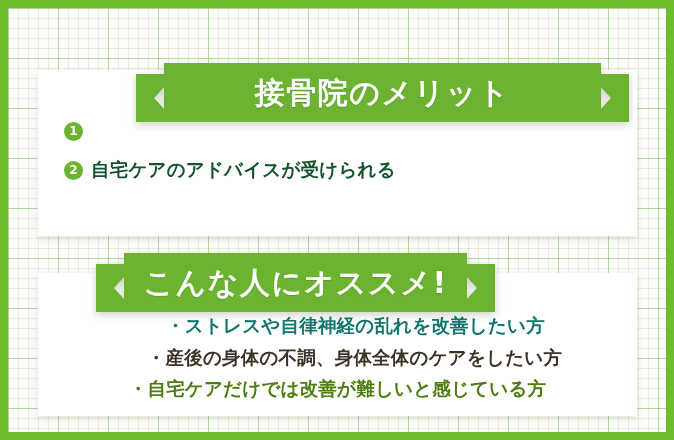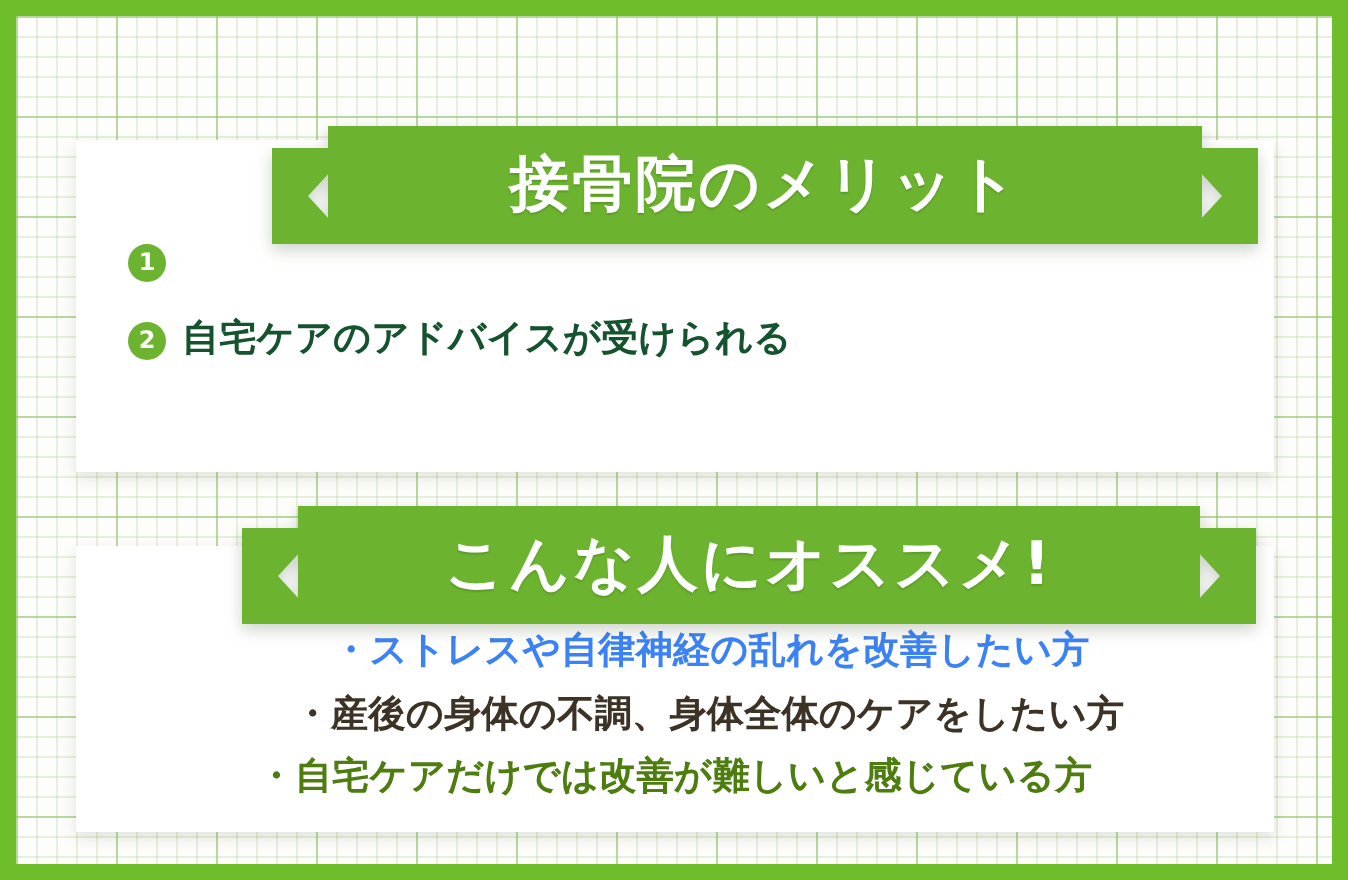--- a/index.html
+++ b/index.html
@@ -98,22 +98,22 @@
     text-shadow: 0 1px 1px rgba(55,90,20,0.28);
   }
 
   #ribbon-merit {
     left: 128px;
     width: 493px;
     top: 33px;
     margin-top: 22px;
   }
   #ribbon-recommend {
-    left: 113px;
-    width: 507px;
+    left: 88px;
+    width: 399px;
     top: 245px;
   }
 
   
   #merit-list {
     position: absolute;
     left: 0;
     top: 52px;
     width: 100%;
     list-style: none;
@@ -190,21 +190,21 @@
     <span class="tail left"></span>
     <span class="tail right"></span>
     <span class="fold left" style="background: rgb(78, 138, 29);"></span>
     <span class="fold right" style="background: rgb(78, 138, 29);"></span>
     <span class="body"></span>
     <span class="label">接骨院のメリット</span>
   </div>
 
   <div class="card" id="card-recommend">
     <ul id="recommend-list">
-      <li style="color: #3b82f6; padding-left: 36px;">
+      <li style="color: #0f766e; padding-left: 36px;">
         <span>・</span><span>ストレスや自律神経の乱れを改善したい方</span>
       </li>
       <li style="color: rgb(61, 50, 38); margin-left: 34px;">
         <span>・</span><span>産後の身体の不調、身体全体のケアをしたい方</span>
       </li>
       <li style="color: #4d7c0f;">
         <span>・</span><span>自宅ケアだけでは改善が難しいと感じている方</span>
       </li>
     </ul>
   </div>

